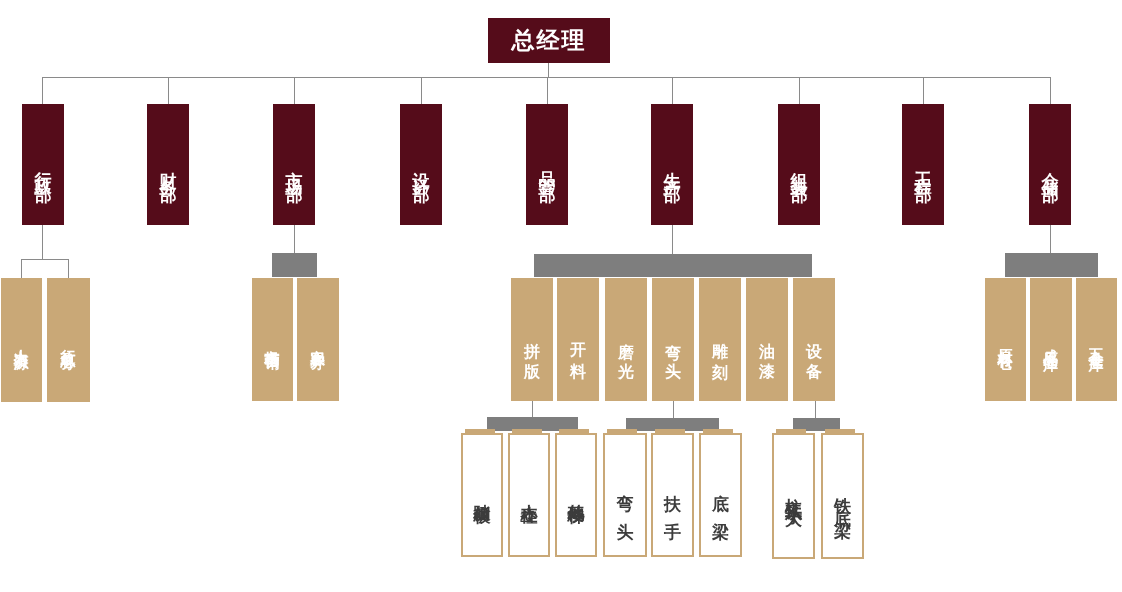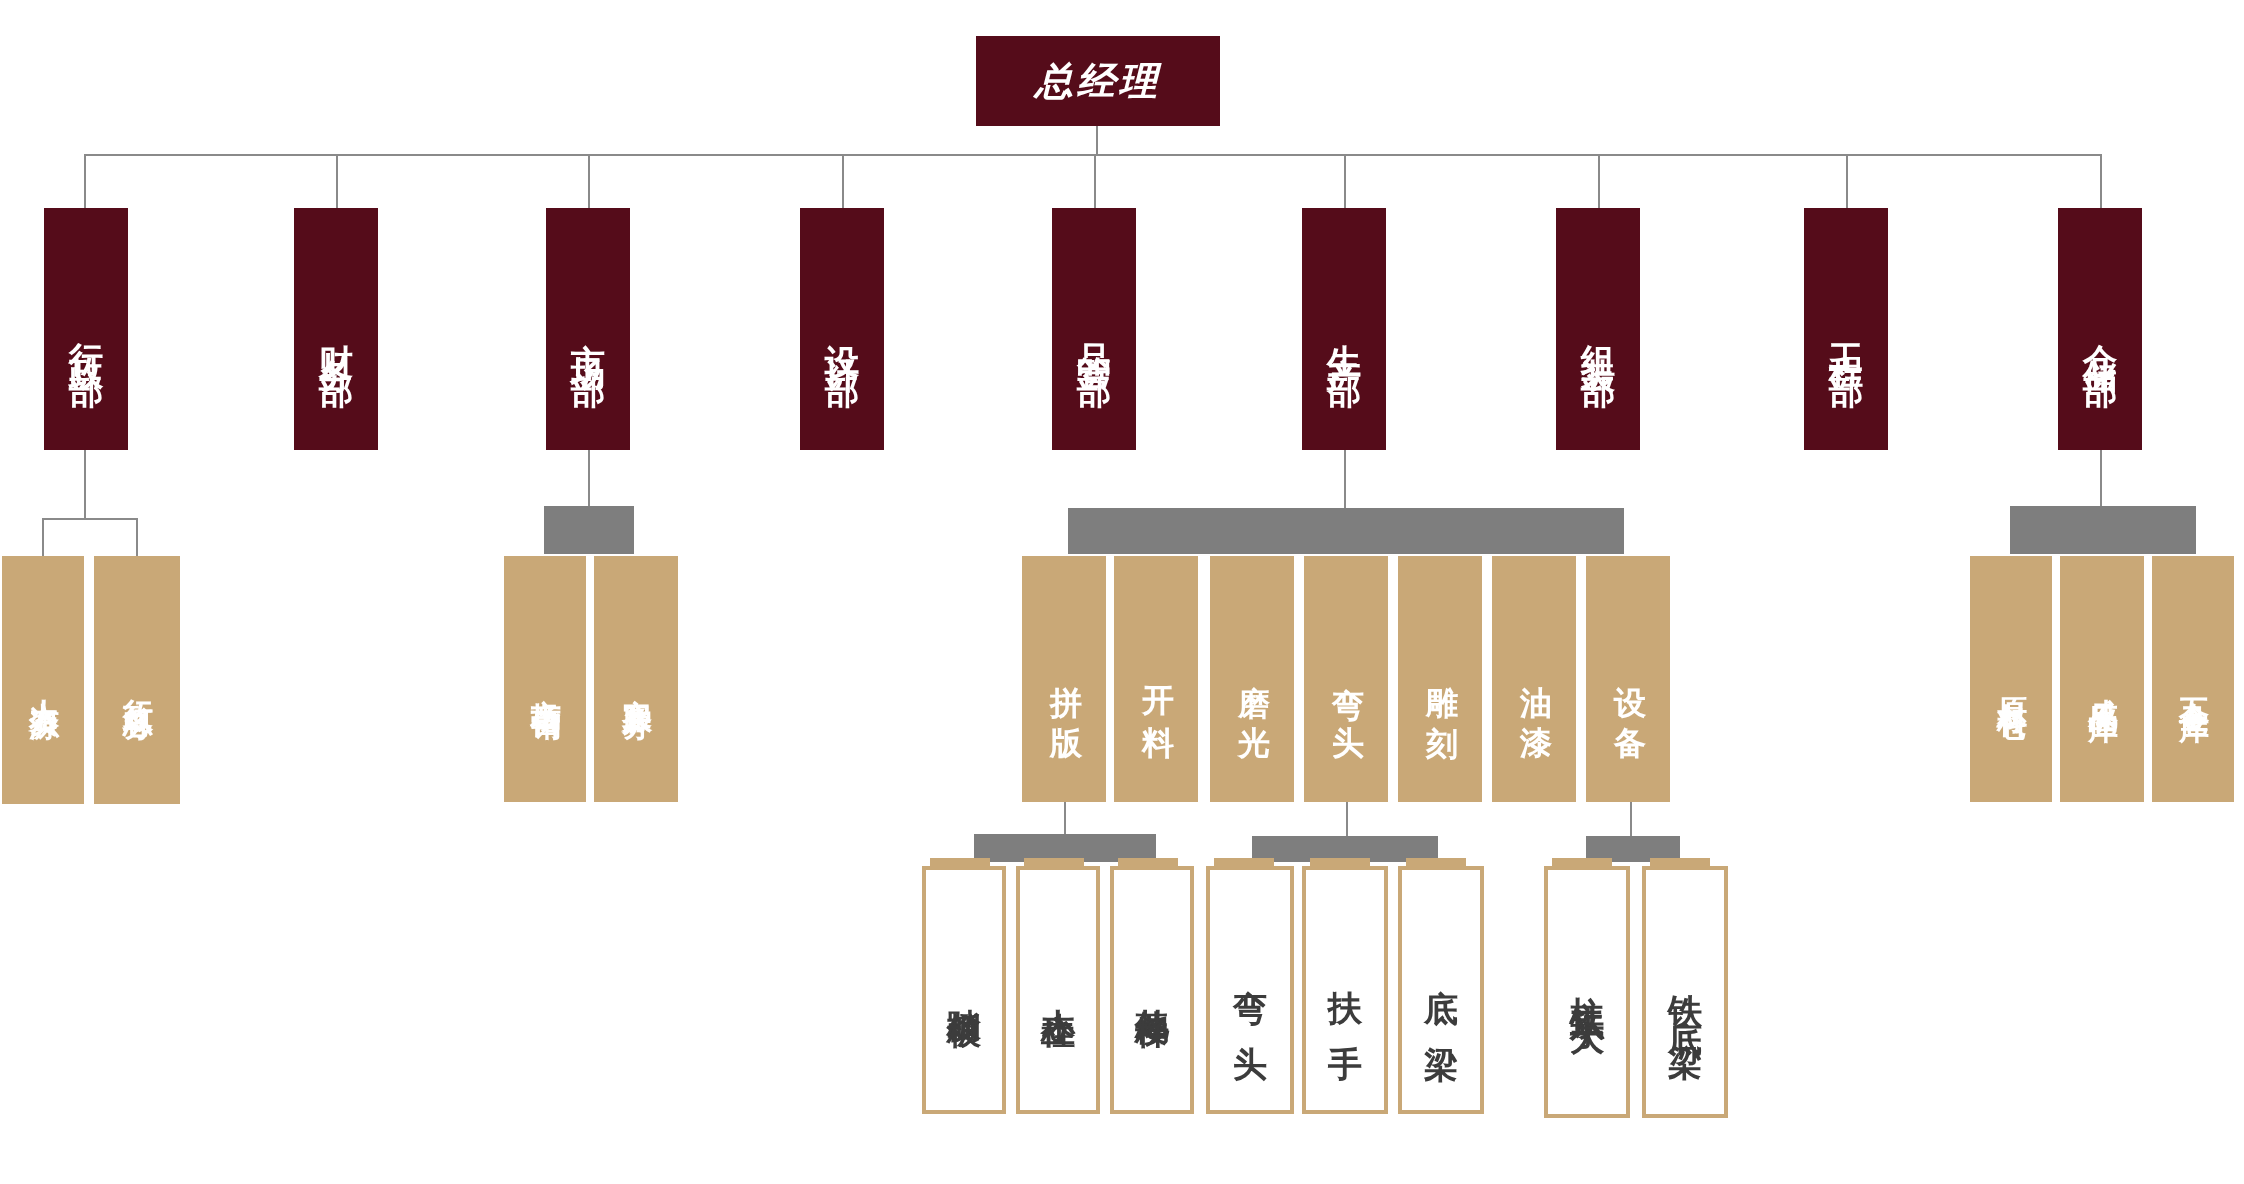--- a/index.html
+++ b/index.html
@@ -13,21 +13,21 @@
   .ln{position:absolute;background:#8A8A8A;}
   .peek{position:absolute;background:#C9A877;height:4px;top:-6px;left:2px;width:30px;}
   .vt{writing-mode:vertical-rl;text-orientation:upright;font-weight:bold;line-height:1;white-space:nowrap;}
   .s-dept{font-size:17px;letter-spacing:7px;padding-top:7px;}
   .s-4{font-size:15px;letter-spacing:2px;padding-top:2px;}
   .s-2{font-size:16px;letter-spacing:20px;padding-top:20px;}
   .s-2w{font-size:17px;letter-spacing:28px;padding-top:28px;}
   .s-3w{font-size:17px;letter-spacing:12px;padding-top:12px;}
   .s-4w{font-size:17px;letter-spacing:2px;padding-top:2px;transform:scaleY(.85);}
   .s-blob{font-size:17px;letter-spacing:-3px;}
-  .root-label{font-weight:bold;font-size:19px;letter-spacing:2px;font-style:italic;}
+  .root-label{font-weight:bold;font-size:23px;letter-spacing:2px;}
 </style>
 </head>
 <body>
 
 <div class="stage">
 
   <div class="ln" style="left:548px;top:62px;width:1px;height:16px;"></div>
   <div class="ln" style="left:42px;top:77px;width:1009px;height:1px;"></div>
   <div class="ln" style="left:42px;top:77px;width:1px;height:27px;"></div>
   <div class="ln" style="left:168px;top:77px;width:1px;height:27px;"></div>

